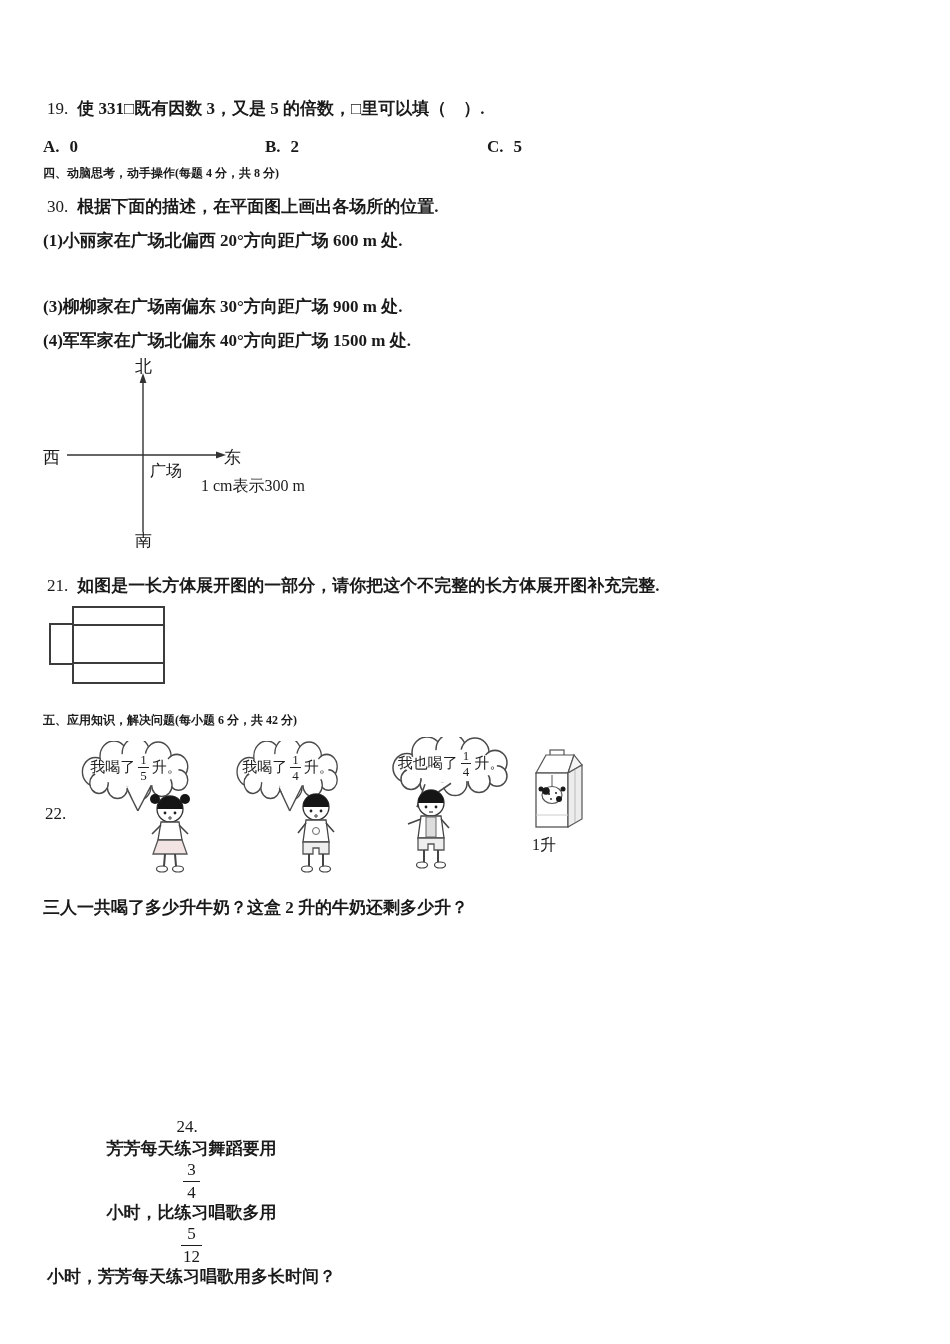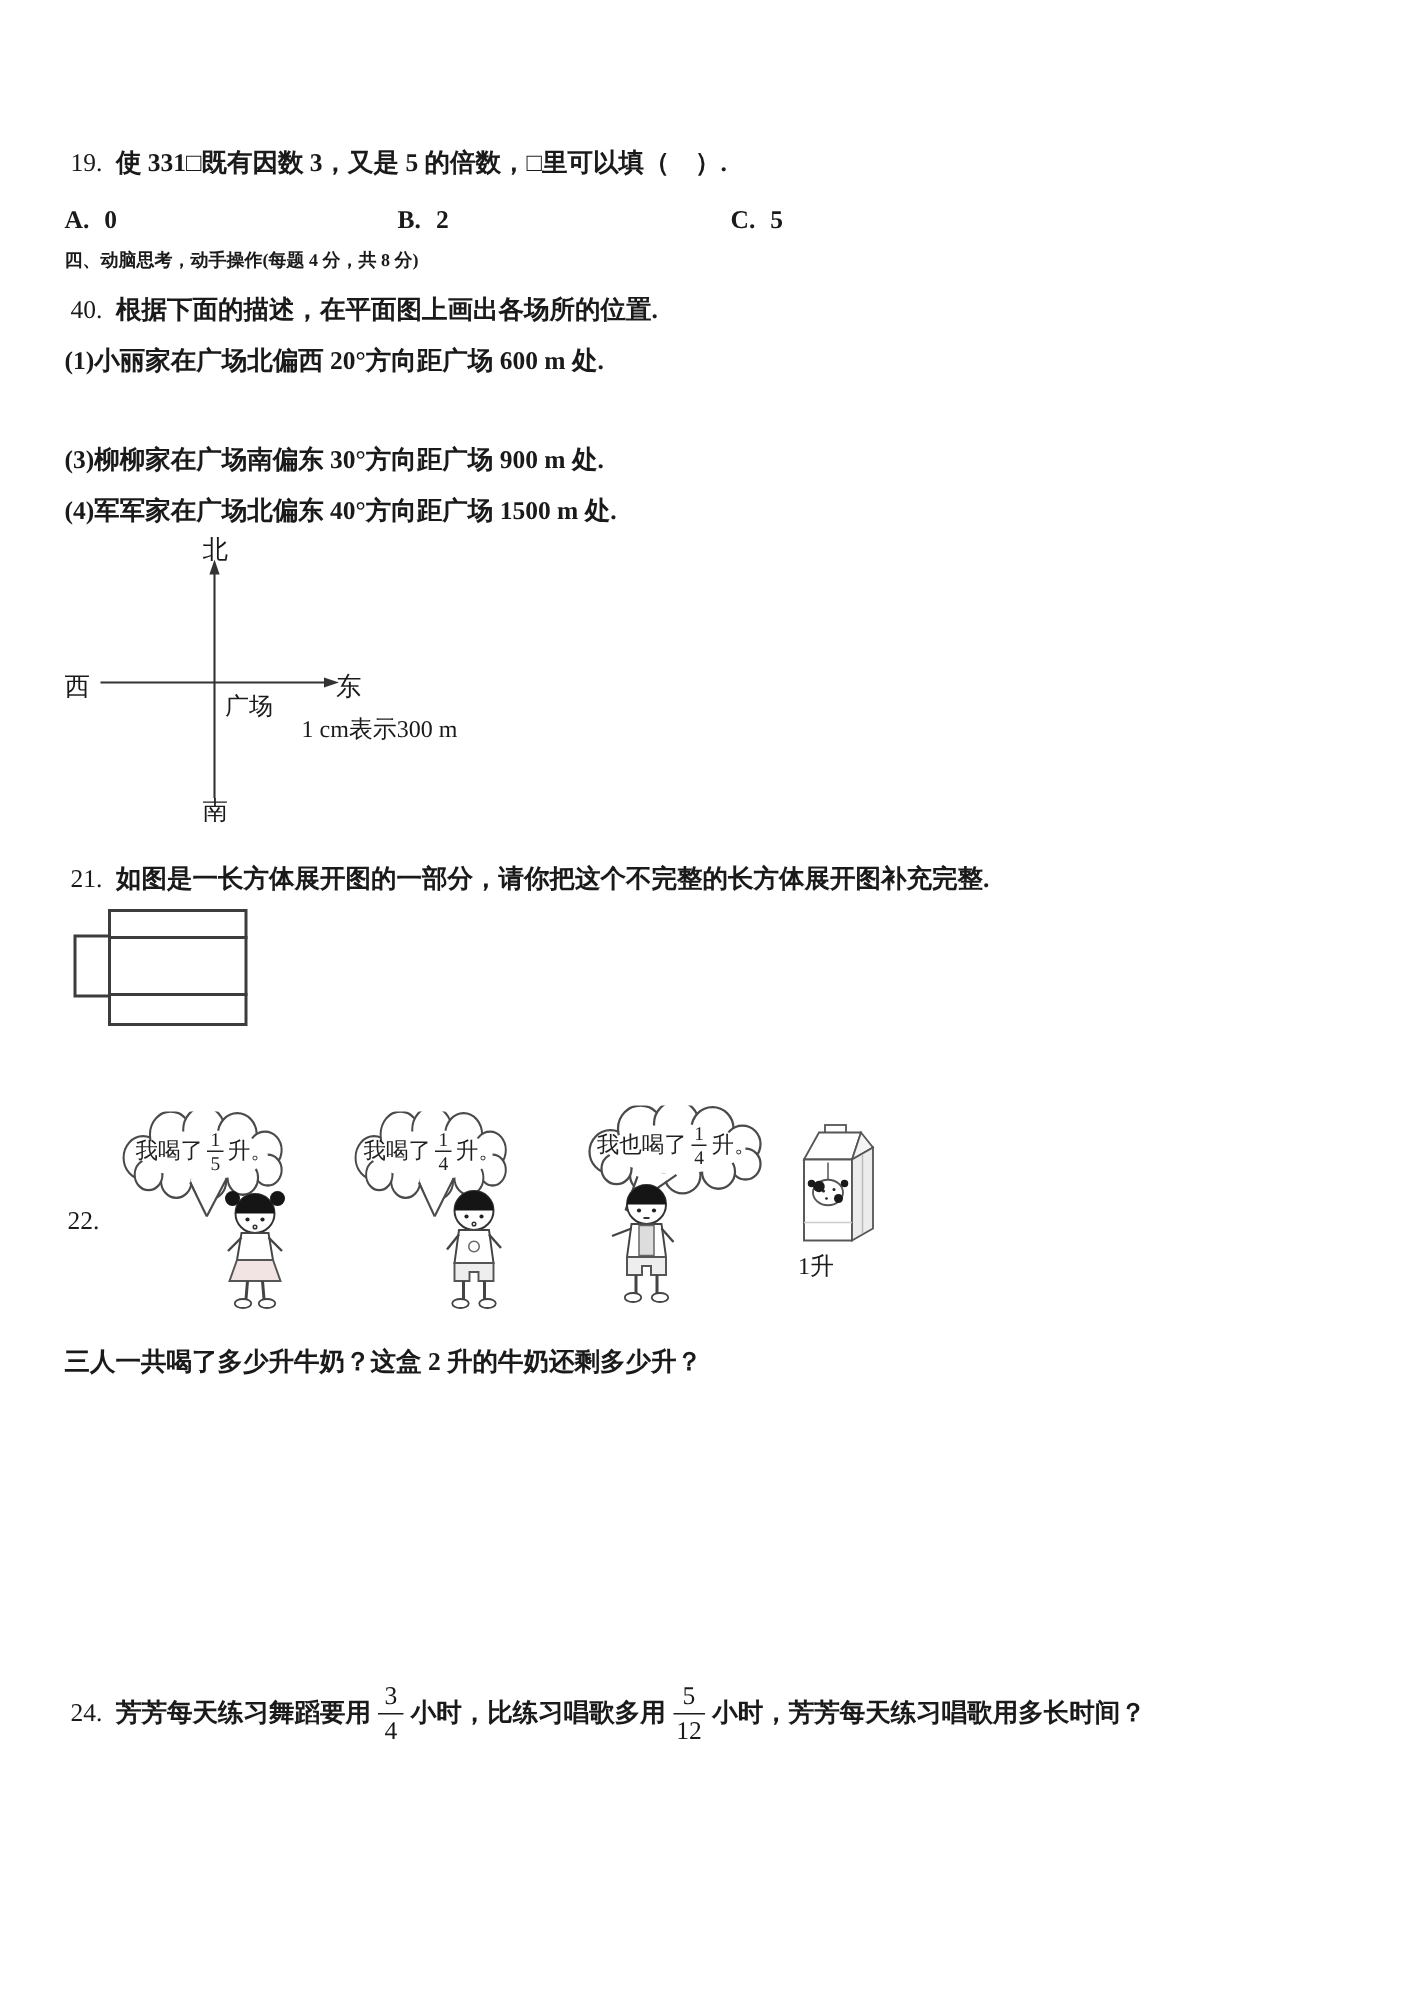--- a/index.html
+++ b/index.html
@@ -11,21 +11,21 @@
   .abs{position:absolute;}
   .t{font-size:17px;line-height:1.3;white-space:nowrap;color:#1a1a1a;}
   .bold{font-weight:700;}
   .qnum{font-weight:400;margin-right:9px;}
   .sec{font-size:12px;font-weight:700;}
   .opt .qnum{margin-right:10px;font-weight:700;}
   
   .frac{display:inline-block;text-align:center;line-height:1.15;font-size:17px;font-weight:400;margin:0 5px;vertical-align:middle;}
   .frac .fn{display:block;border-bottom:1.5px solid #1a1a1a;padding:0 4px 1px;}
   .frac .fd{display:block;padding:1px 2px 0;}
-  .q24row{display:flex;align-items:center;height:52px;}
+  .q24row{display:flex;align-items:center;height:52px;flex-direction:column;}
   
   .bfrac{display:inline-block;text-align:center;line-height:1;font-size:13px;margin:0 3px;}
   .bfrac .fn{display:block;border-bottom:1.2px solid #222;padding:0 2px 1px;}
   .bfrac .fd{display:block;padding-top:1px;}
   .bubble{position:absolute;}
   .bubble svg{position:absolute;left:0;top:0;width:100%;height:100%;}
   .bubble .btxt{
     position:absolute;left:4px;right:4px;top:4px;height:44px;
     display:flex;align-items:center;justify-content:center;
     font-size:15px;white-space:nowrap;color:#1f1f1f;
@@ -48,21 +48,21 @@
   <div class="abs t bold opt" style="left:265px;top:136px;">
     <span class="qnum">B.</span><span>2</span>
   </div>
   <div class="abs t bold opt" style="left:487px;top:136px;">
     <span class="qnum">C.</span><span>5</span>
   </div>
 
   <div class="abs t sec" style="left:43px;top:166px;">四、动脑思考，动手操作(每题 4 分，共 8 分)</div>
 
   <div class="abs t" style="left:47px;top:196px;">
-    <span class="qnum">40.</span><span class="bold">根据下面的描述，在平面图上画出各场所的位置.</span>
+    <span class="qnum">30.</span><span class="bold">根据下面的描述，在平面图上画出各场所的位置.</span>
   </div>
   <div class="abs t bold" style="left:43px;top:230px;text-align:right;">(1)小丽家在广场北偏西 20°方向距广场 600 m 处.</div>
   <div class="abs t bold" style="left:43px;top:296px;">(3)柳柳家在广场南偏东 30°方向距广场 900 m 处.</div>
   <div class="abs t bold" style="left:43px;top:330px;">(4)军军家在广场北偏东 40°方向距广场 1500 m 处.</div>
 
   <div class="abs" style="left:40px;top:356px;width:300px;height:202px;">
     <svg width="300" height="202" viewBox="0 0 300 202">
 
       <line x1="103" y1="25" x2="103" y2="176" stroke="#333" stroke-width="1.4"></line>
       <polygon points="103,17 99.6,27 106.4,27" fill="#333"></polygon>
@@ -82,20 +82,21 @@
     <span class="qnum">21.</span><span class="bold">如图是一长方体展开图的一部分，请你把这个不完整的长方体展开图补充完整.</span>
   </div>
 
   <svg class="abs" style="left:44px;top:600px;" width="130" height="94" viewBox="0 0 130 94">
     <rect x="29" y="7" width="91" height="18" fill="none" stroke="#3c3c3c" stroke-width="2"></rect>
     <rect x="29" y="25" width="91" height="38" fill="none" stroke="#3c3c3c" stroke-width="2"></rect>
     <rect x="29" y="63" width="91" height="20" fill="none" stroke="#3c3c3c" stroke-width="2"></rect>
     <rect x="6" y="24" width="23" height="40" fill="none" stroke="#3c3c3c" stroke-width="2"></rect>
   </svg>
 
+  <div class="abs t sec" style="left:43px;top:713px;">五、应用知识，解决问题(每小题 6 分，共 42 分)</div>
 
   <div class="abs" style="left:40px;top:735px;width:580px;height:150px;">
 
     <span class="t abs" style="left:5px;top:68px;">22.</span>
 
     <div class="bubble" style="left:35px;top:6px;width:122px;height:74px;">
       <svg viewBox="0 0 132 72" preserveAspectRatio="none">
         <g fill="#fff" stroke="#4a4a4a" stroke-width="1.5">
           <circle cx="22" cy="30" r="14"></circle>
             <circle cx="42" cy="15" r="15"></circle>

